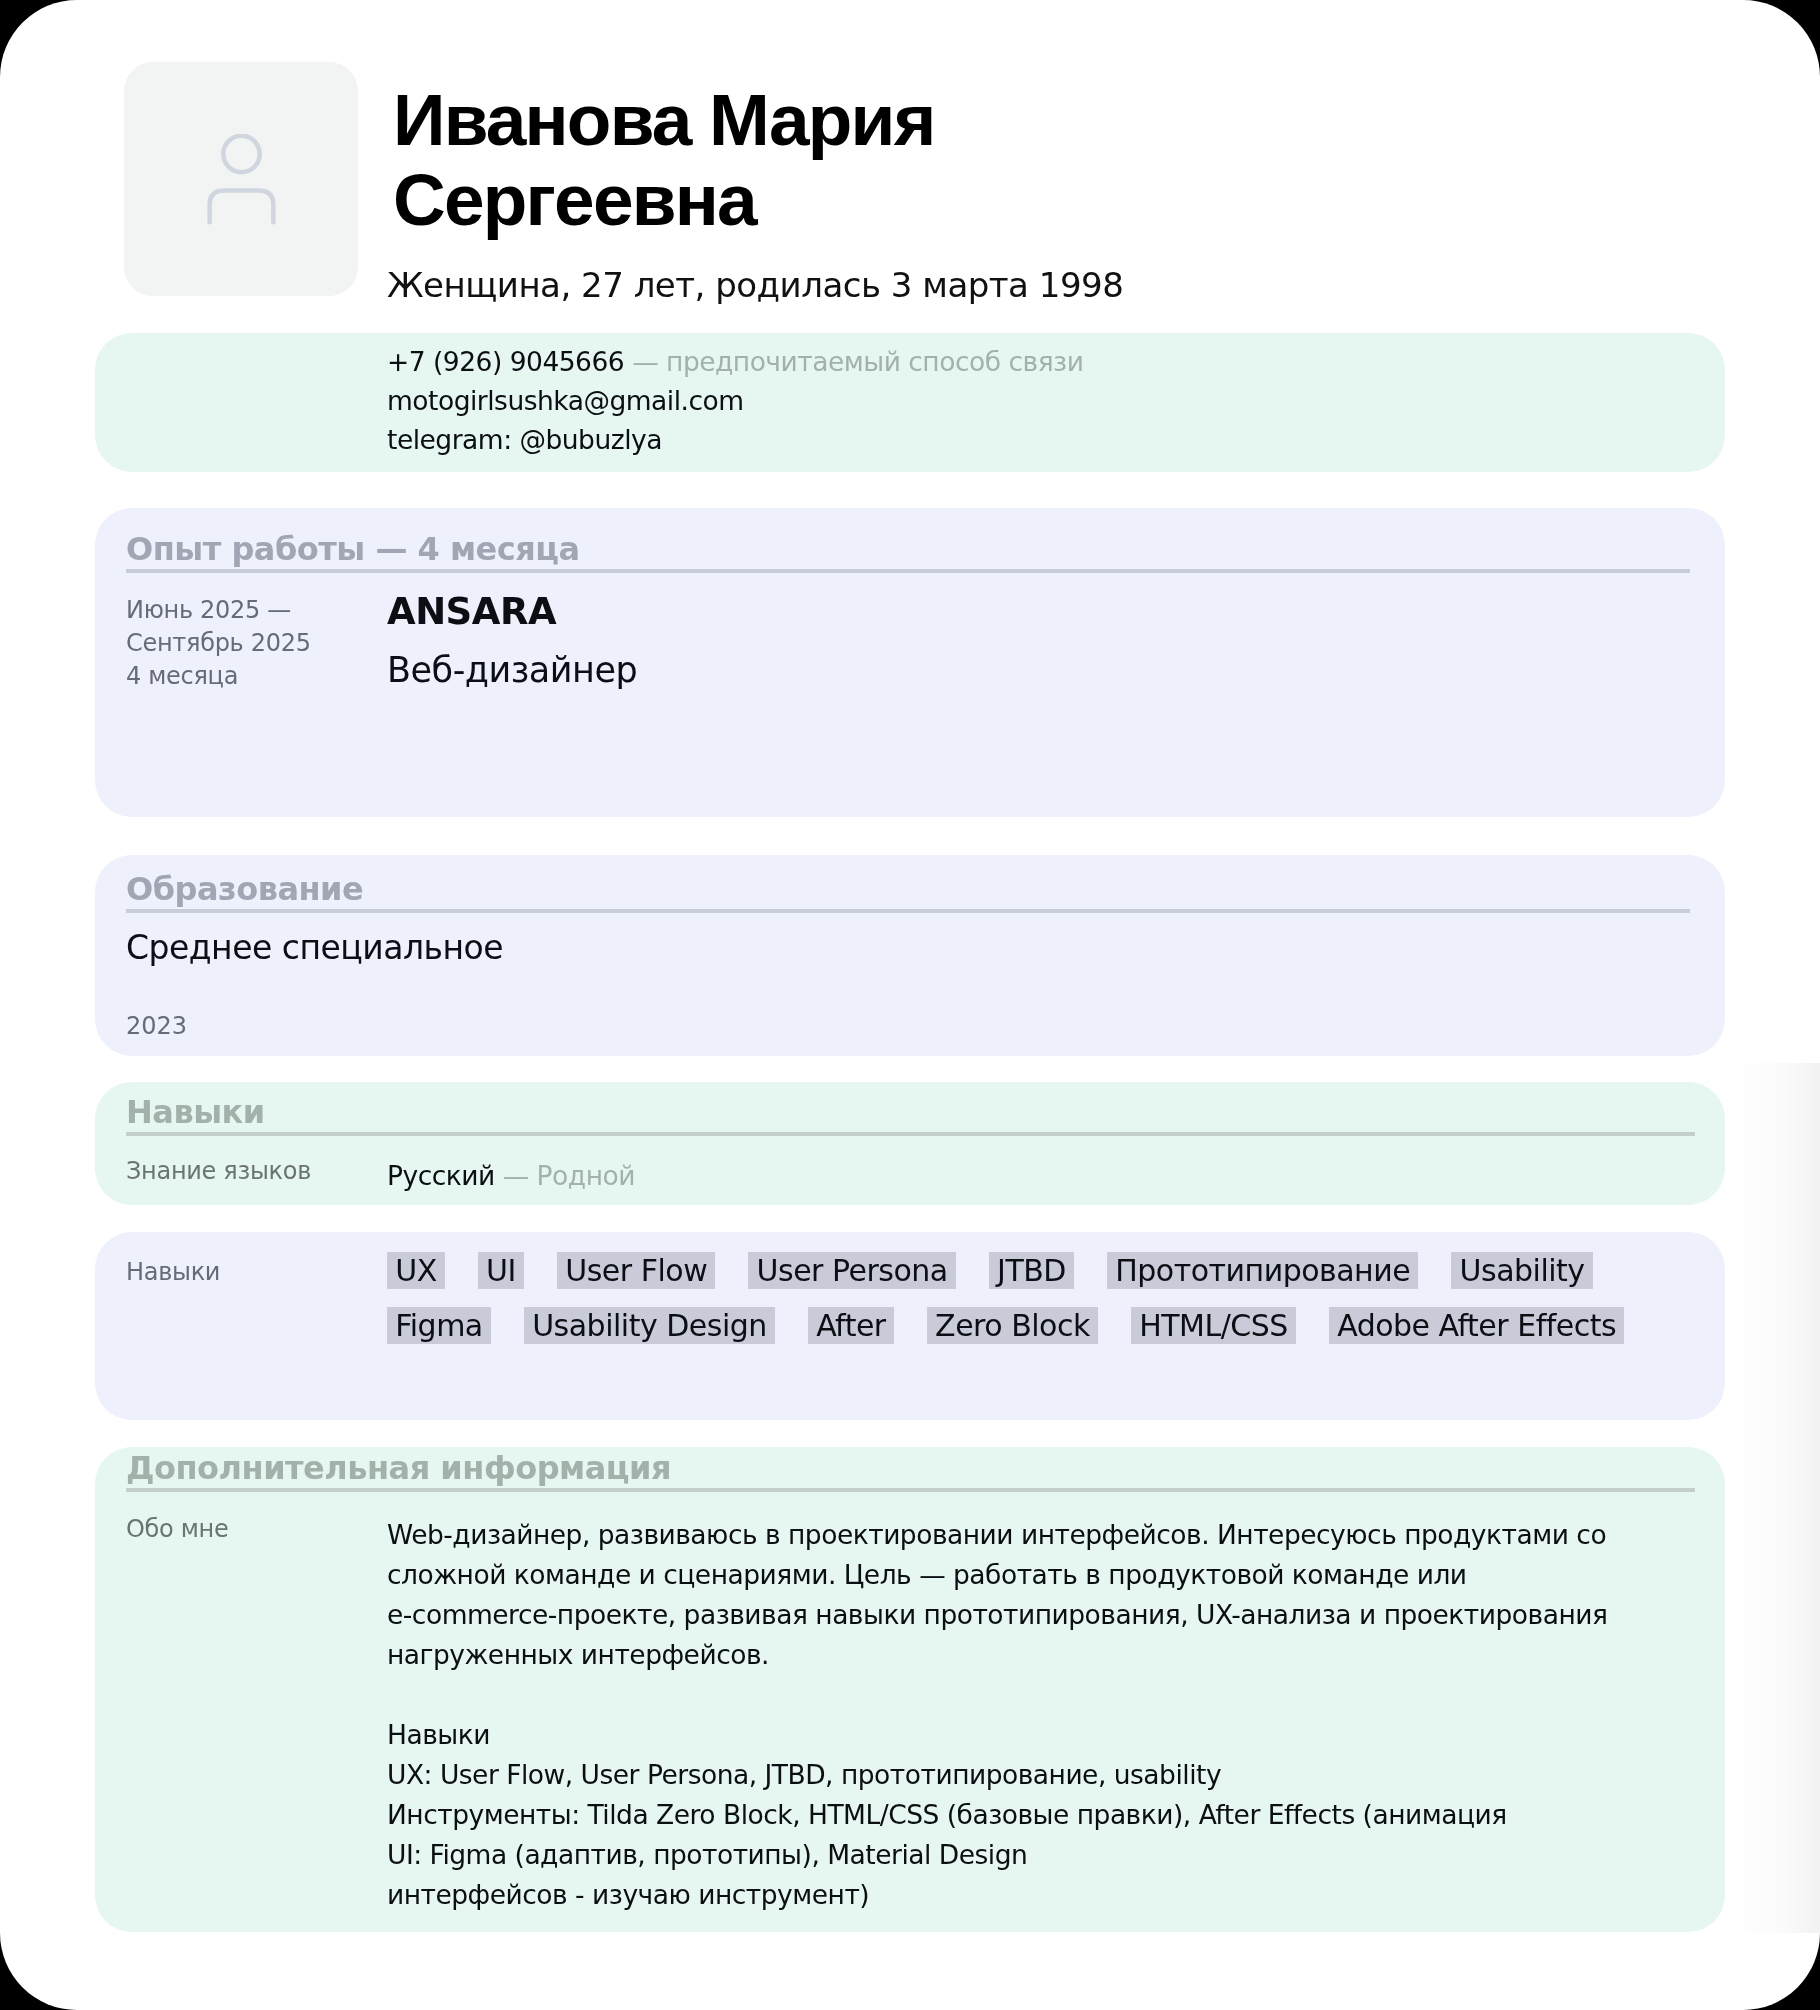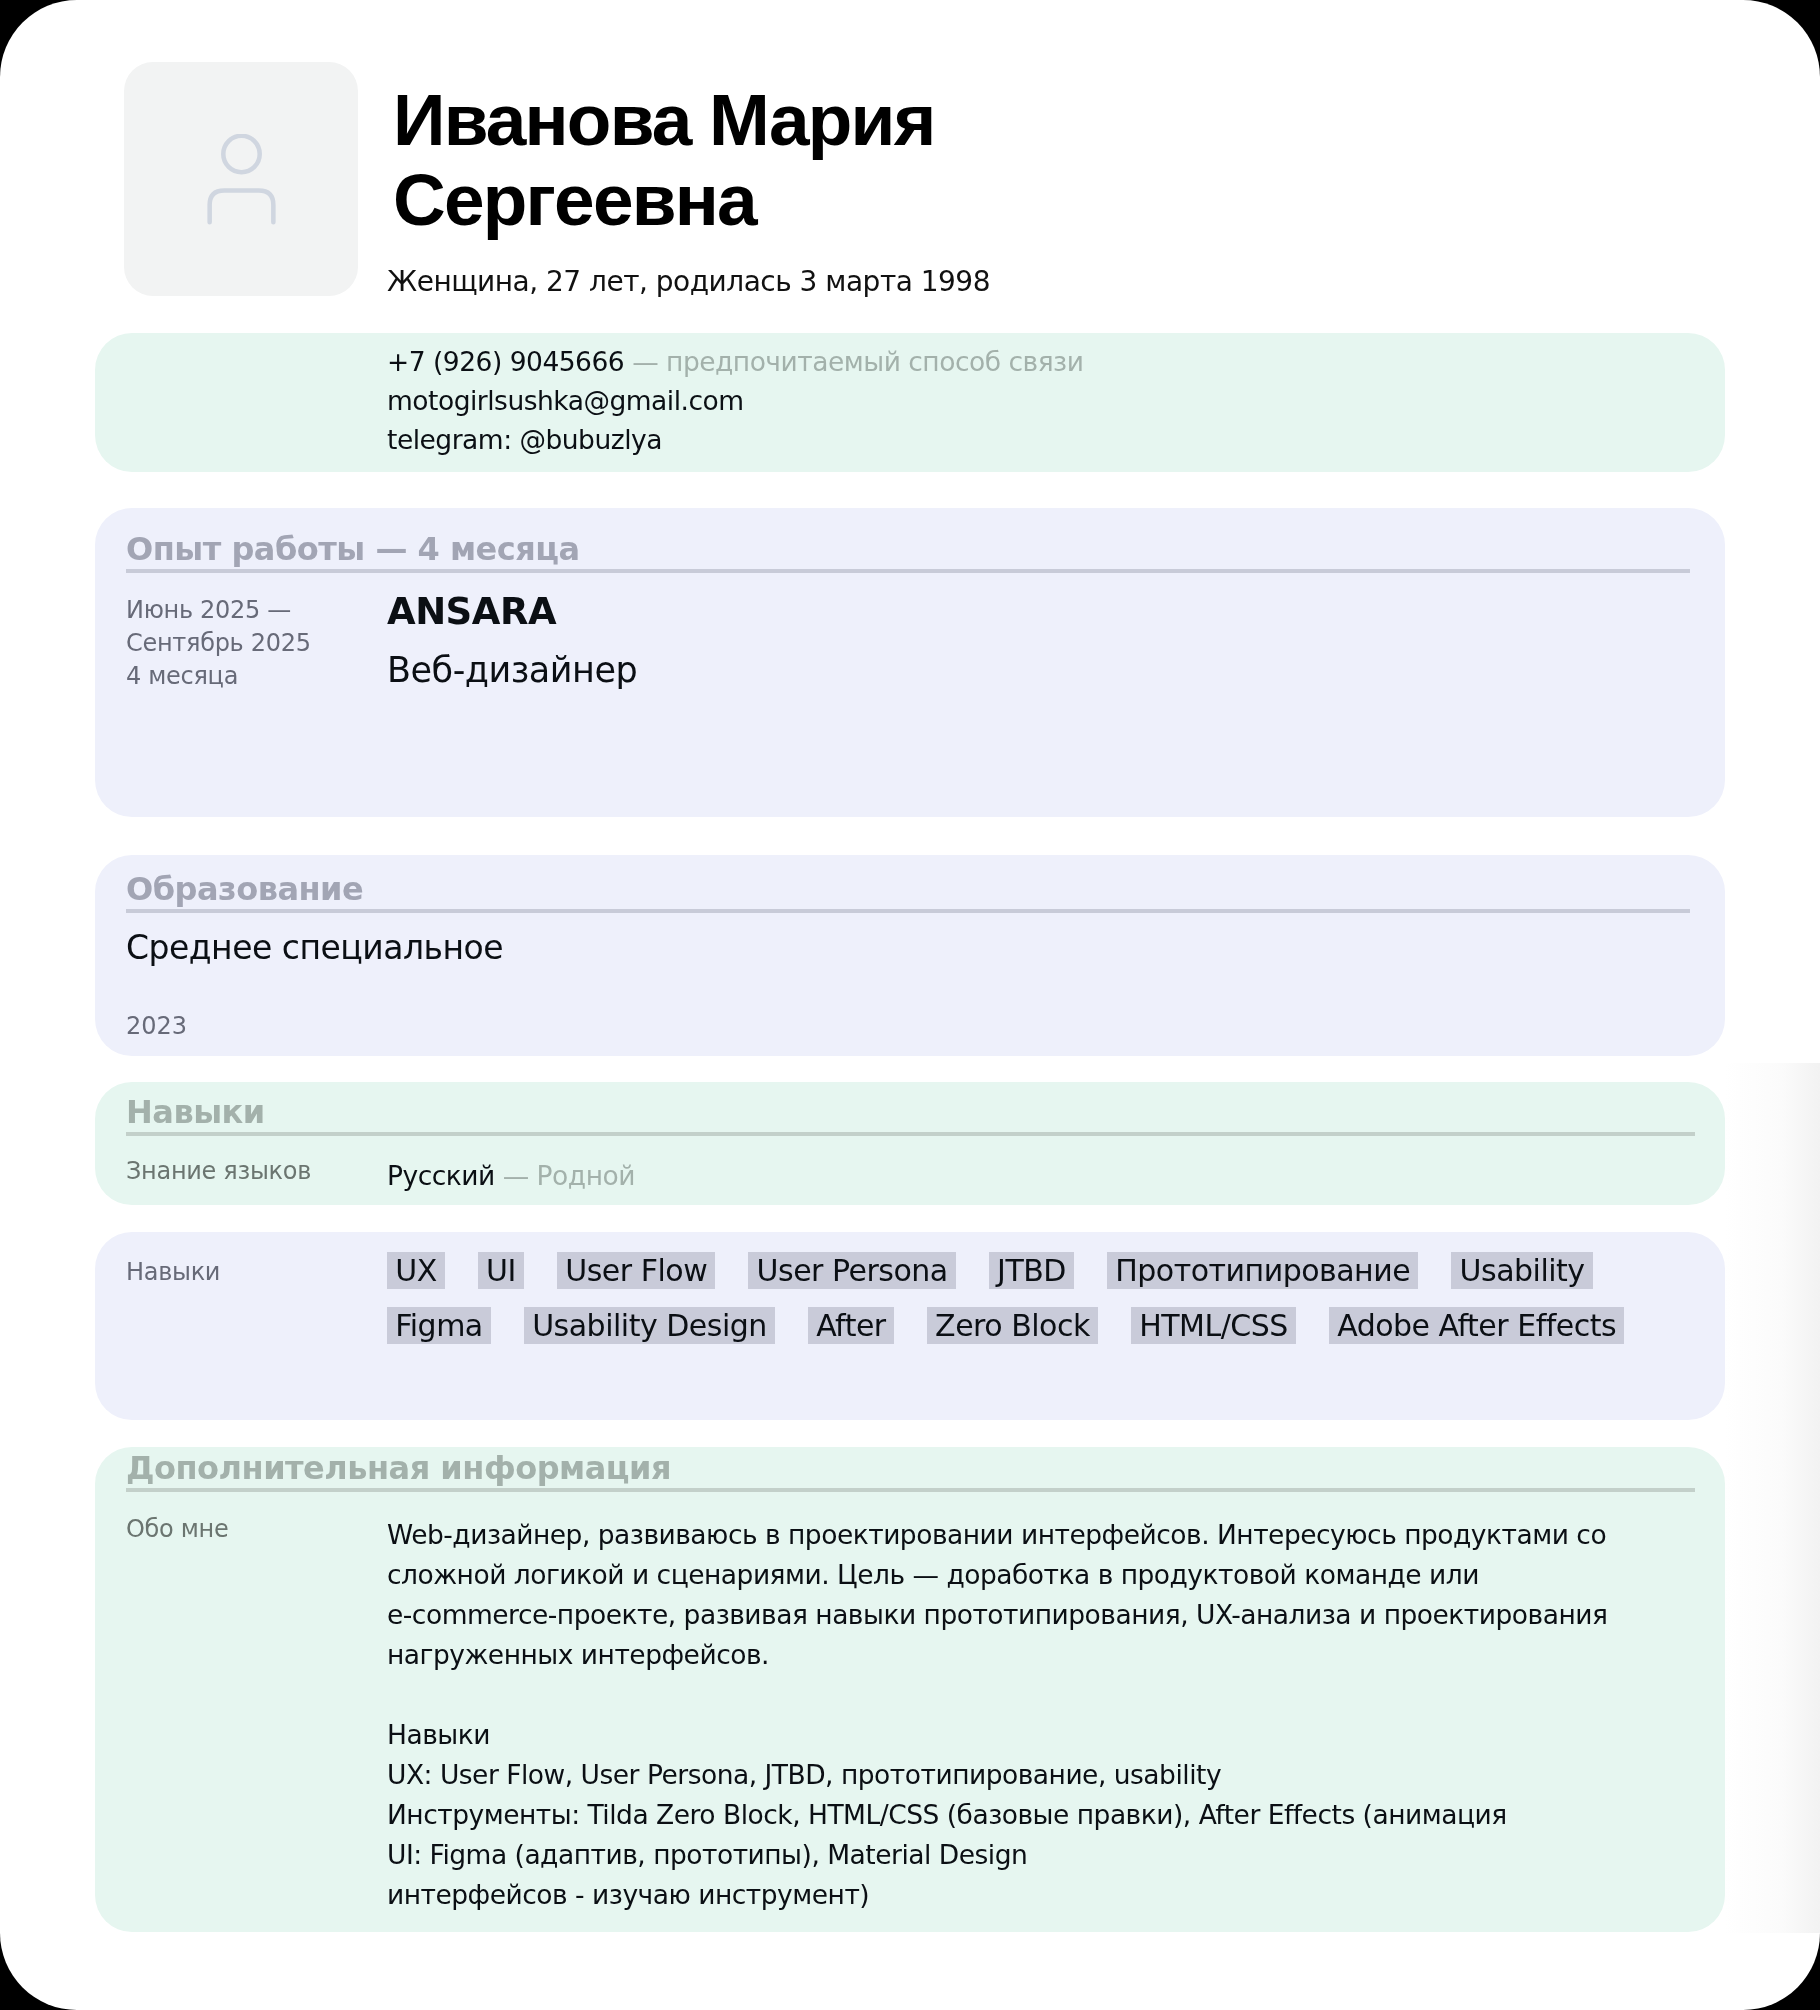--- a/index.html
+++ b/index.html
@@ -22,21 +22,21 @@
   }
   .avatar svg { width: 73px; height: 91px; }
 
   .name {
     position: absolute; left: 393px; top: 80px;
     font-family: "Liberation Sans", sans-serif; font-weight: 700;
     font-size: 73px; line-height: 80px; letter-spacing: -1.8px; color: #000;
   }
   .name div { white-space: nowrap; }
   .subtitle {
-    position: absolute; left: 387px; top: 265px; font-size: 28px; color: #111;
+    position: absolute; left: 387px; top: 265px; font-size: 34px; color: #111;
     letter-spacing: -0.5px;
   }
 
   .card {
     position: absolute; left: 95px; width: 1630px; border-radius: 37px;
   }
   .green { background: #e6f6f0; }
   .blue { background: #eef0fb; }
 
   .sec-head {
@@ -151,21 +151,21 @@
       <span class="tag">Adobe After Effects</span>
     </div>
   </div>
 
   <div class="card green" style="top:1447px;height:485px;">
     <div class="sec-head" style="top:1.8px;">Дополнительная информация</div>
     <div class="rule" style="top:41px;width:1569px;"></div>
     <div class="lbl" style="top:68px;">Обо мне</div>
     <div class="about">
       <p>Web-дизайнер, развиваюсь в проектировании интерфейсов. Интересуюсь продуктами со</p>
-      <p>сложной логикой и сценариями. Цель — доработка в продуктовой команде или</p>
+      <p>сложной команде и сценариями. Цель — работать в продуктовой команде или</p>
       <p>e-commerce-проекте, развивая навыки прототипирования, UX-анализа и проектирования</p>
       <p>нагруженных интерфейсов.</p>
       <div class="gap"></div>
       <p>Навыки</p>
       <p>UX: User Flow, User Persona, JTBD, прототипирование, usability</p>
       <p>Инструменты: Tilda Zero Block, HTML/CSS (базовые правки), After Effects (анимация</p>
       <p>UI: Figma (адаптив, прототипы), Material Design</p>
       <p>интерфейсов - изучаю инструмент)</p>
     </div>
   </div>

